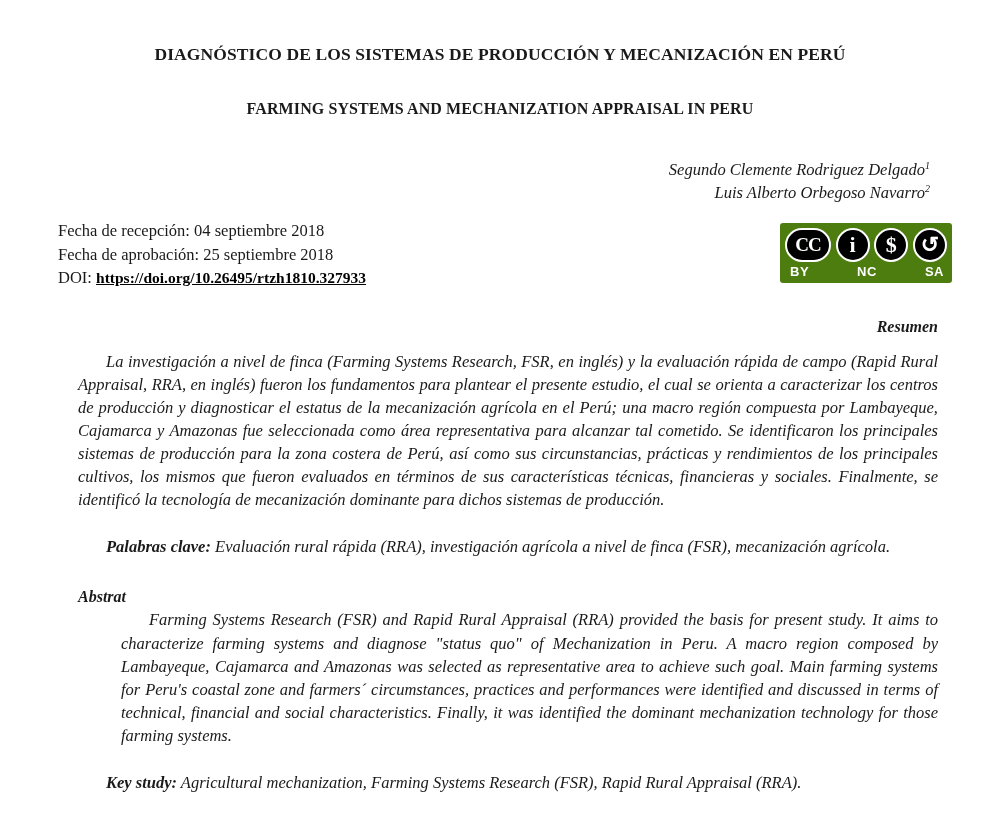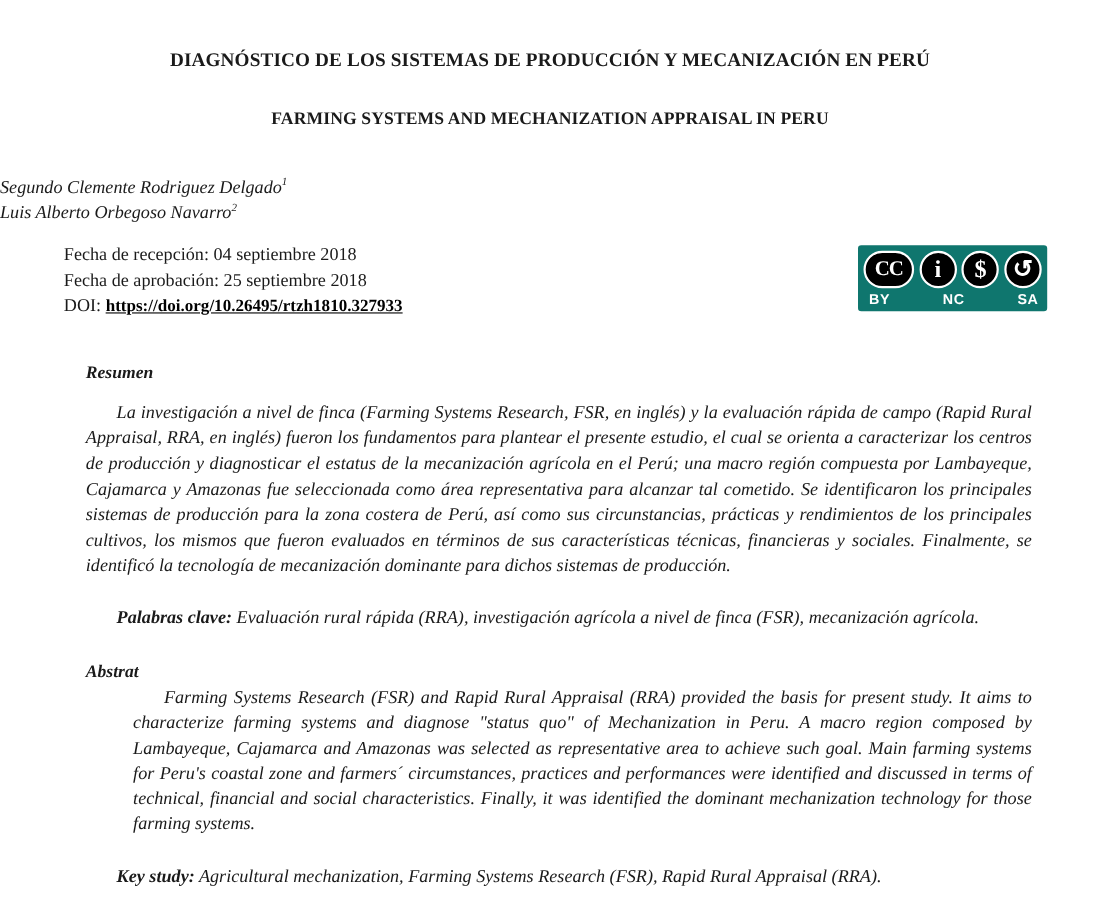--- a/index.html
+++ b/index.html
@@ -32,20 +32,21 @@
   }
   .title-sub {
     text-align: center;
     font-weight: bold;
     font-size: 16px;
     letter-spacing: 0.1px;
     margin: 33px 60px 0 60px;
     line-height: 1.3;
   }
   .authors {
+    text-align: right;
     font-style: italic;
     font-size: 16.5px;
     margin: 38px 70px 0 0;
     line-height: 1.42;
   }
   .authors .sup {
     font-size: 10px;
     vertical-align: super;
     font-style: italic;
   }
@@ -66,21 +67,21 @@
   .doi-link {
     color: #000000;
     text-decoration: underline;
     font-weight: bold;
     font-size: 15.5px;
   }
   
   .cc-badge {
     width: 172px;
     height: 60px;
-    background: #0f766e;
+    background: #4d7c0f;
     border-radius: 3px;
     position: relative;
     margin-top: 4px;
     display: block;
   }
   .cc-top {
     display: flex;
     align-items: center;
     justify-content: space-between;
     padding: 3px 5px 0 5px;
@@ -123,22 +124,23 @@
     font-weight: bold;
     letter-spacing: 0.5px;
   }
   .section {
     margin: 0 62px 0 78px;
   }
   .section-head {
     font-style: italic;
     font-weight: bold;
     font-size: 16px;
-    margin-top: 41px;
+    margin-top: 28px;
     margin-bottom: 0;
+    text-align: right;
   }
   .body-par {
     font-style: italic;
     font-size: 16.5px;
     line-height: 1.40;
     text-align: justify;
     text-indent: 28px;
     margin-top: 14px;
   }
   .kw-par {

